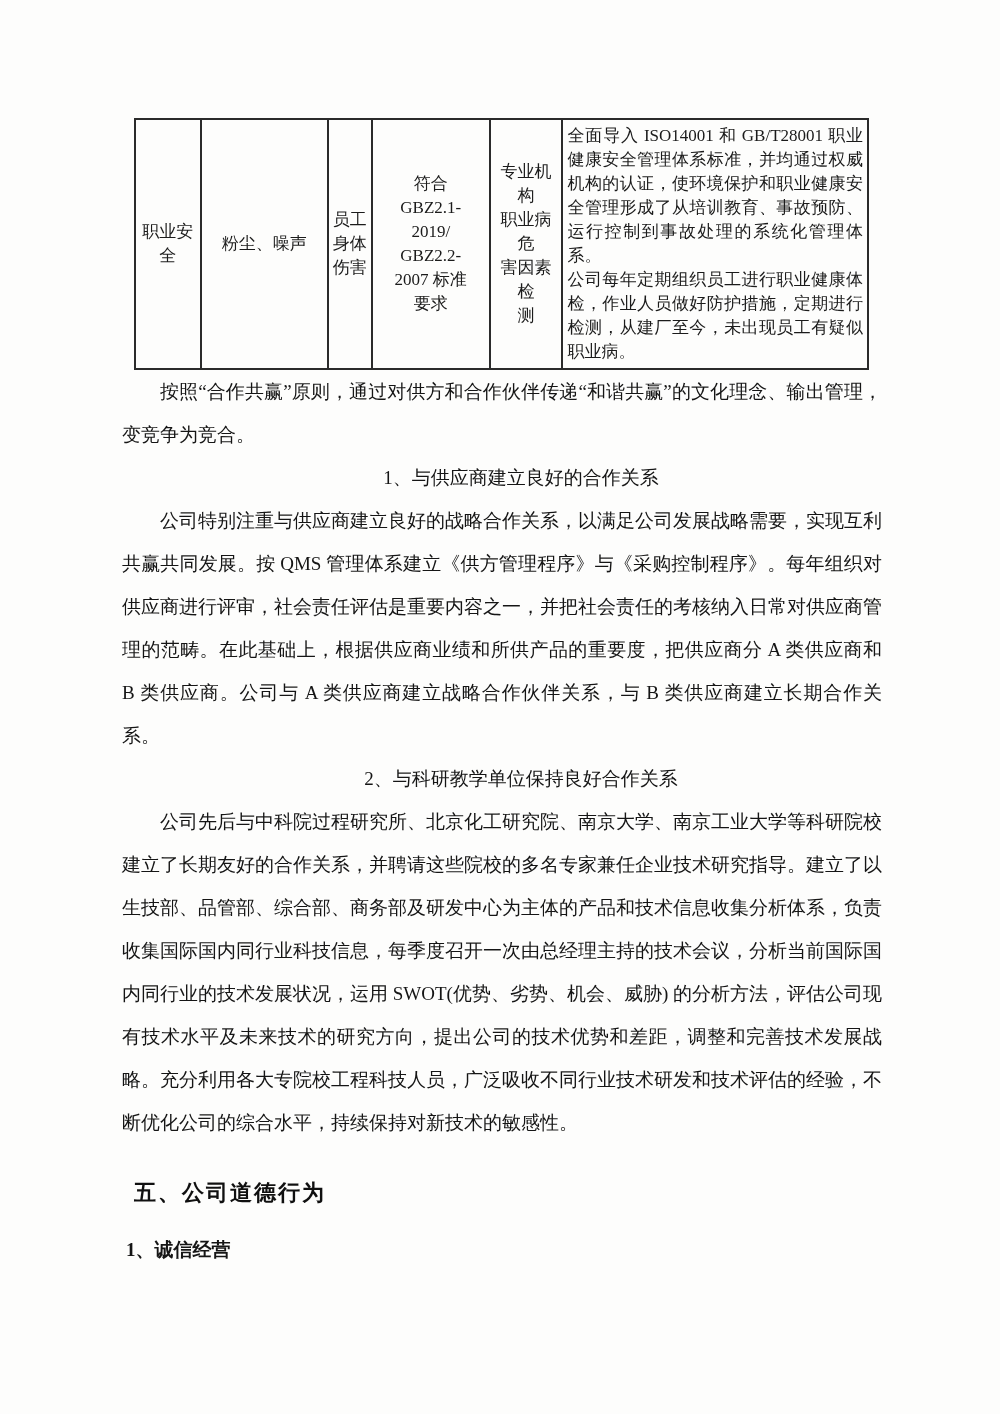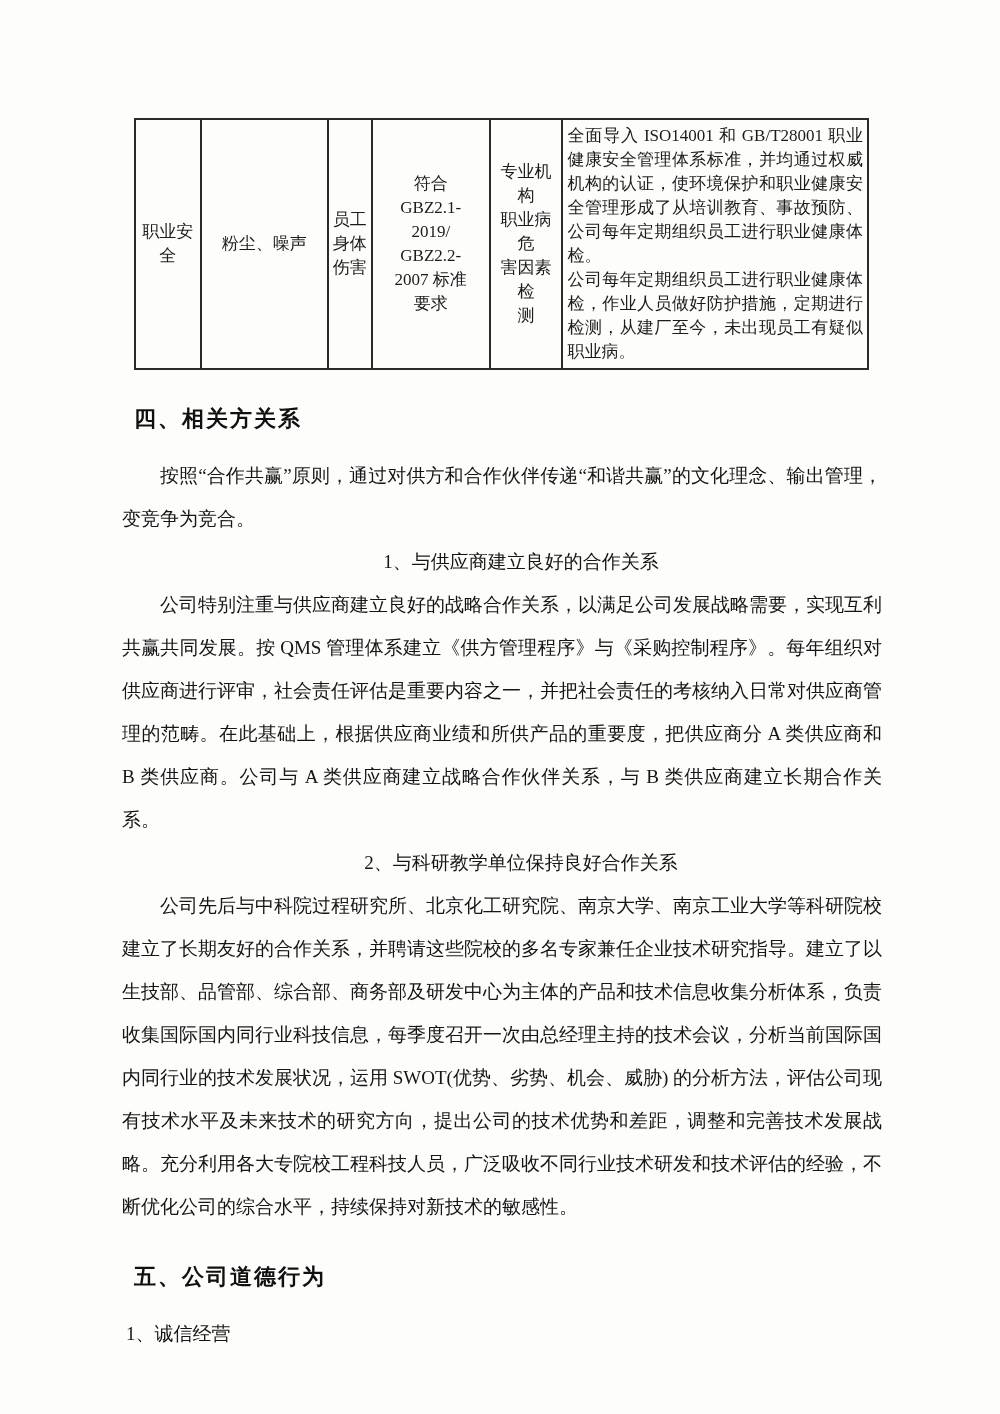--- a/index.html
+++ b/index.html
@@ -63,21 +63,21 @@
   h2.sec-5 { }
   p.body {
     font-size: 19px;
     line-height: 43px;
     text-align: justify;
     color: #151515;
     margin: 0;
   }
   p.indent, p.sub { text-indent: 2em; }
   p.sub { text-align: center; }
-  p.last-sub { margin-top: 18px; text-indent: 0; padding-left: 4px; }
+  p.last-sub { margin-top: 18px; text-indent: 0; padding-left: 4px; font-weight: bold; }
 </style>
 </head>
 <body>
 
 <div class="page">
   <div class="content">
 
     <table class="risk-table">
       <tbody>
         <tr>
@@ -90,28 +90,27 @@
 GBZ2.1-
 2019/
 GBZ2.2-
 2007 标准
 要求</td>
           <td class="c5 pre">专业机构
 职业病危
 害因素检
 测</td>
           <td class="c6">
-            <p>全面导入 ISO14001 和 GB/T28001 职业健康安全管理体系标准，并均通过权威机构的认证，使环境保护和职业健康安全管理形成了从培训教育、事故预防、公司每年定期组织员工进行职业健康体检。</p>
+            <p>全面导入 ISO14001 和 GB/T28001 职业健康安全管理体系标准，并均通过权威机构的认证，使环境保护和职业健康安全管理形成了从培训教育、事故预防、运行控制到事故处理的系统化管理体系。</p>
             <p>公司每年定期组织员工进行职业健康体检，作业人员做好防护措施，定期进行检测，从建厂至今，未出现员工有疑似职业病。</p>
           </td>
         </tr>
       </tbody>
     </table>
 
-    <h2 class="sec">四、相关方关系</h2>
 
     <p class="body indent">按照“合作共赢”原则，通过对供方和合作伙伴传递“和谐共赢”的文化理念、输出管理，变竞争为竞合。</p>
 
     <p class="body sub">1、与供应商建立良好的合作关系</p>
 
     <p class="body indent">公司特别注重与供应商建立良好的战略合作关系，以满足公司发展战略需要，实现互利共赢共同发展。按 QMS 管理体系建立《供方管理程序》与《采购控制程序》。每年组织对供应商进行评审，社会责任评估是重要内容之一，并把社会责任的考核纳入日常对供应商管理的范畴。在此基础上，根据供应商业绩和所供产品的重要度，把供应商分 A 类供应商和 B 类供应商。公司与 A 类供应商建立战略合作伙伴关系，与 B 类供应商建立长期合作关系。</p>
 
     <p class="body sub">2、与科研教学单位保持良好合作关系</p>
 
     <p class="body indent">公司先后与中科院过程研究所、北京化工研究院、南京大学、南京工业大学等科研院校建立了长期友好的合作关系，并聘请这些院校的多名专家兼任企业技术研究指导。建立了以生技部、品管部、综合部、商务部及研发中心为主体的产品和技术信息收集分析体系，负责收集国际国内同行业科技信息，每季度召开一次由总经理主持的技术会议，分析当前国际国内同行业的技术发展状况，运用 SWOT(优势、劣势、机会、威胁) 的分析方法，评估公司现有技术水平及未来技术的研究方向，提出公司的技术优势和差距，调整和完善技术发展战略。充分利用各大专院校工程科技人员，广泛吸收不同行业技术研发和技术评估的经验，不断优化公司的综合水平，持续保持对新技术的敏感性。</p>

